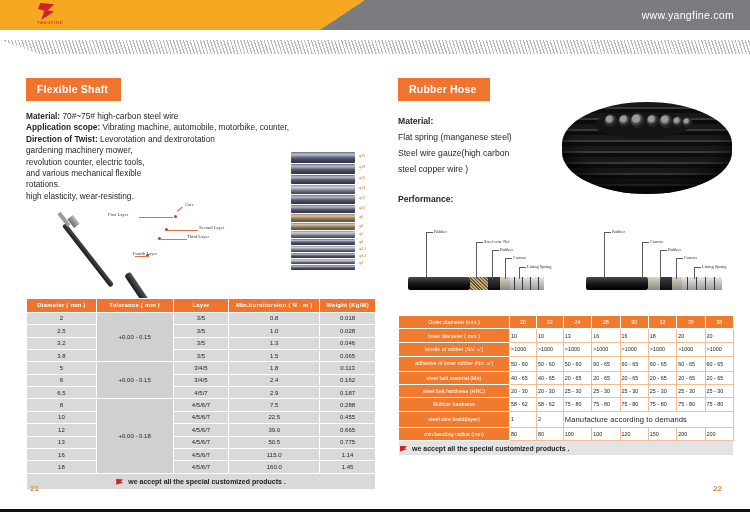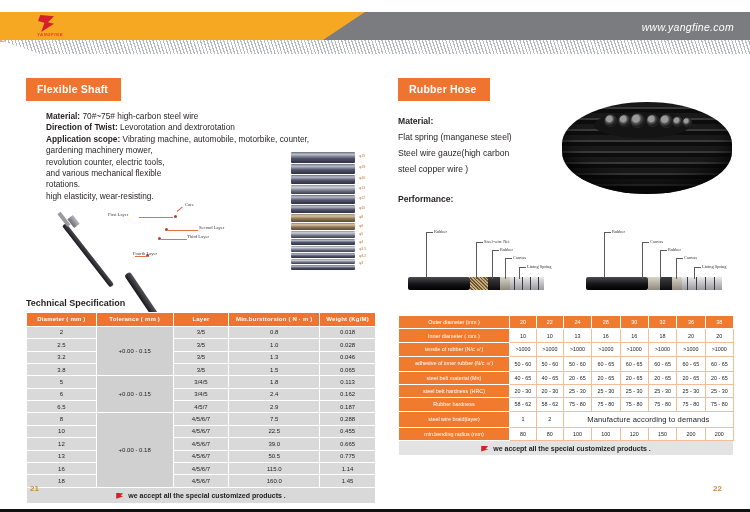--- a/index.html
+++ b/index.html
@@ -12,21 +12,21 @@
     position:relative;
   }
   .page{
     position:absolute;left:0;top:0;width:750px;height:512px;
     border-bottom:3px solid #111;
     box-sizing:border-box;
     background:#fff;
   }
 
   
-  .header{position:absolute;left:0;top:12px;width:750px;height:30px;font-style:italic;}
+  .header{position:absolute;left:0;top:0;width:750px;height:30px;}
   .hdr-gray{
     position:absolute;left:0;top:0;width:750px;height:30px;
     background:#7b7c80;
   }
   .hdr-orange{
     position:absolute;left:0;top:0;width:365px;height:30px;
     background:#f6a823;
     clip-path:polygon(0 0,365px 0,320px 30px,0 30px);
   }
   .hdr-url{
@@ -53,21 +53,21 @@
   
   .col-left{position:absolute;left:26px;top:78px;width:350px;}
   .col-right{position:absolute;left:398px;top:78px;width:336px;}
 
   .badge{
     display:inline-block;background:#ee7430;color:#fff;
     font-size:10.5px;font-weight:bold;padding:5px 13px 6px 11px;
     letter-spacing:.2px;
   }
 
-  .body-txt{font-size:8.3px;line-height:11.4px;margin-top:10px;color:#231f20;margin-left:20px;}
+  .body-txt{font-size:8.3px;line-height:11.4px;margin-top:10px;color:#231f20;}
   .body-txt b{font-weight:bold;}
   .body-txt .ln{display:block;}
 
   .rt-txt{font-size:8.6px;line-height:16px;margin-top:12px;color:#231f20;}
   .rt-txt b{font-weight:bold;}
   .rt-txt .ln{display:block;}
 
   
   .shaft-art{position:absolute;left:26px;top:160px;width:350px;height:130px;}
   .bundle{position:absolute;left:265px;top:-8px;width:64px;height:130px;}
@@ -149,21 +149,21 @@
 
   
   .tbl-right{position:absolute;left:398px;top:315px;width:336px;}
   .tbl-right table{font-size:5.4px;}
   .tbl-right th{
     background:#f07b2f;color:#fff;font-weight:normal;font-size:5.4px;
     padding:3.2px 1px;border:0.6px solid #ffffff;text-align:center;
   }
   .tbl-right th.rowhdr{width:108px;}
   .tbl-right td{
-    background:#ffffff;color:#1d1d1d;text-align:center;
+    background:#ffffff;color:#1d1d1d;text-align:left;
     padding:3.2px 1px;border:0.6px solid #f3bd96;font-size:5.4px;
   }
   .tbl-right td.merged{font-size:7.6px;letter-spacing:.1px;}
   .tbl-right .note-row td{
     background:#e3e3e3;font-size:7px;font-weight:bold;border:0.6px solid #fff;
   }
 
   
   .coil{
     position:absolute;left:556px;top:84px;width:184px;height:126px;
@@ -235,22 +235,22 @@
       <div class="logo-text">YANGFINE</div>
     </div>
     <div class="hdr-url">www.yangfine.com</div>
   </div>
   <div class="hatch"></div>
 
   <div class="col-left">
     <div class="badge">Flexible Shaft</div>
     <div class="body-txt">
       <span class="ln"><b>Material:</b><span> 70#~75# high-carbon steel wire</span></span>
+      <span class="ln"><b>Application scope:</b><span> Vibrating machine, automobile, motorbike, counter,</span></span>
       <span class="ln"><b>Direction of Twist:</b><span> Levorotation and dextrorotation</span></span>
-      <span class="ln"><b>Application scope:</b><span> Vibrating machine, automobile, motorbike, counter,</span></span>
       <span class="ln"><span>gardening machinery mower,</span></span>
       <span class="ln"><span>revolution counter, electric tools,</span></span>
       <span class="ln"><span>and various mechanical flexible</span></span>
       <span class="ln"><span>rotations.</span></span>
       <span class="ln"><span>high elasticity, wear-resisting.</span></span>
     </div>
   </div>
 
   <div class="shaft-art">
 
@@ -310,21 +310,20 @@
       <span style="top:72px;">φ6</span>
       <span style="top:80px;">φ5</span>
       <span style="top:88px;">φ4</span>
       <span style="top:95px;">φ3.5</span>
       <span style="top:102px;">φ3.2</span>
       <span style="top:109px;">φ3</span>
     </div>
   </div>
 
   <div class="tbl-left">
-    <div class="tbl-title">Technical Specification</div>
     <table>
       <thead>
         <tr>
           <th style="width:20%">Diameter ( mm )</th>
           <th style="width:22%">Tolerance ( mm )</th>
           <th style="width:16%">Layer</th>
           <th style="width:26%">Min.bursttorsion (  N · m  )</th>
           <th style="width:16%">Weight (Kg/M)</th>
         </tr>
       </thead>

